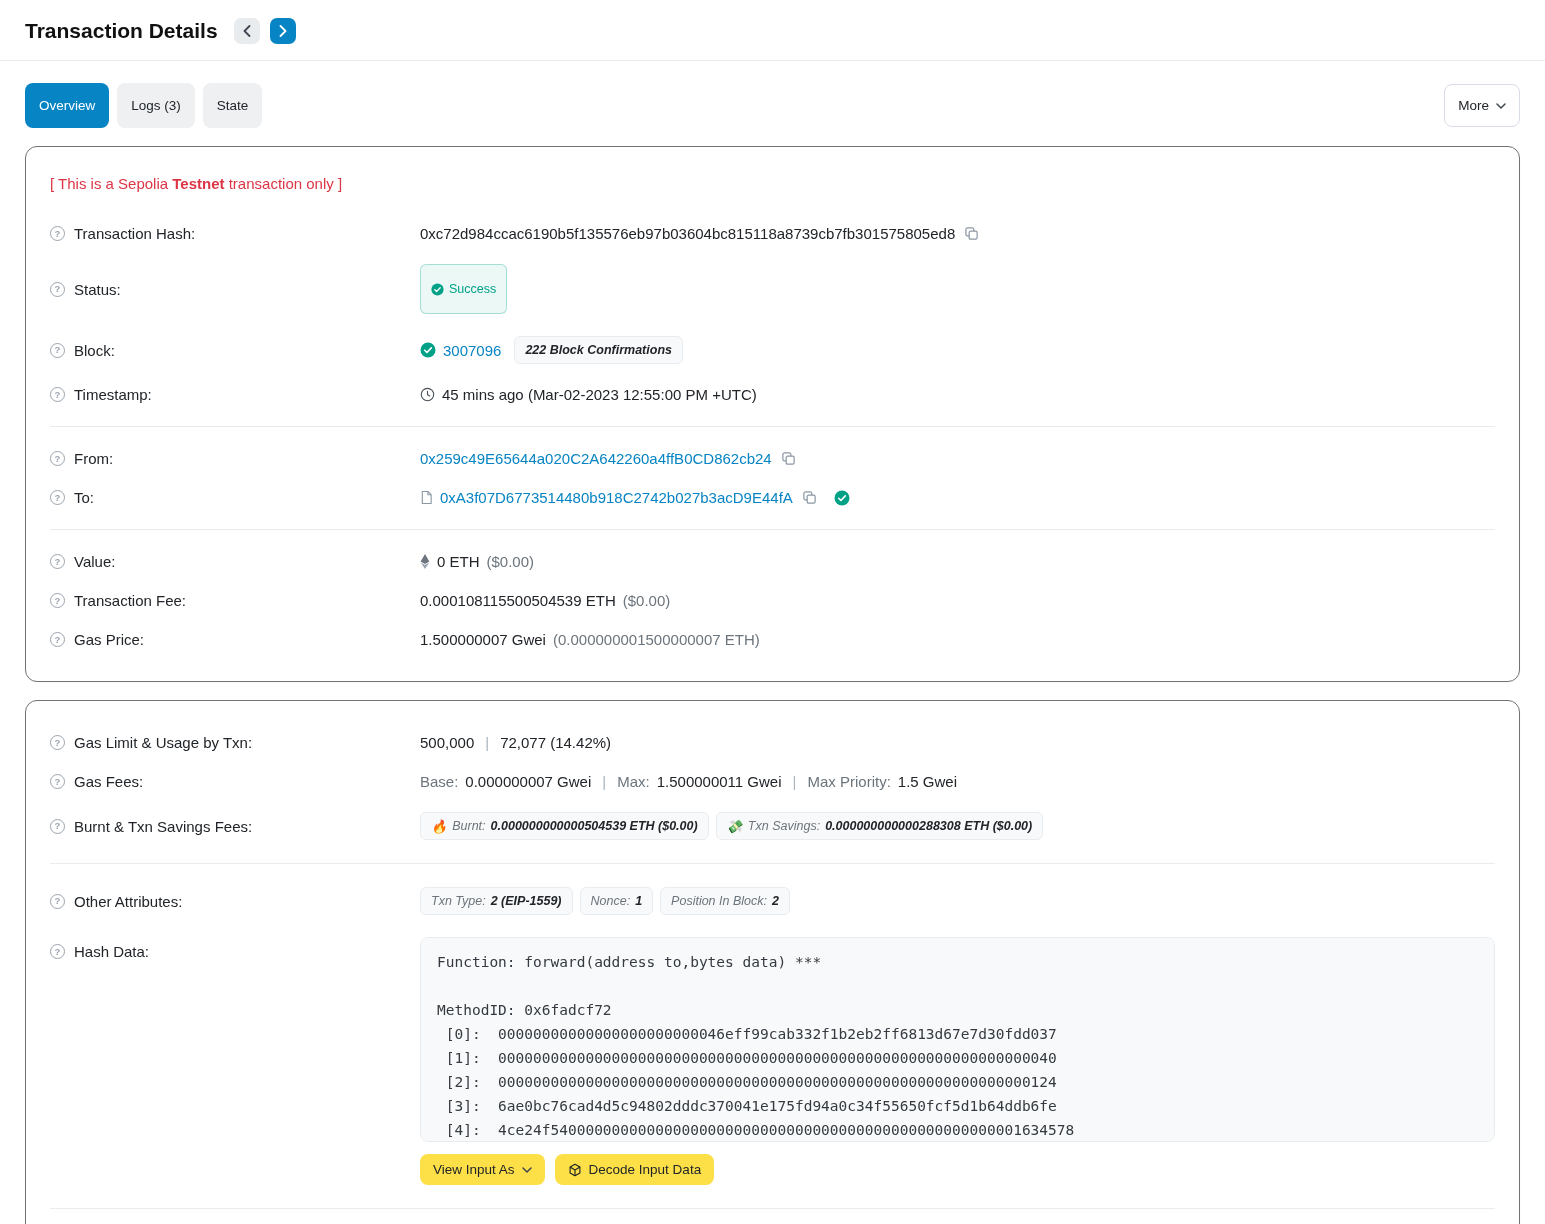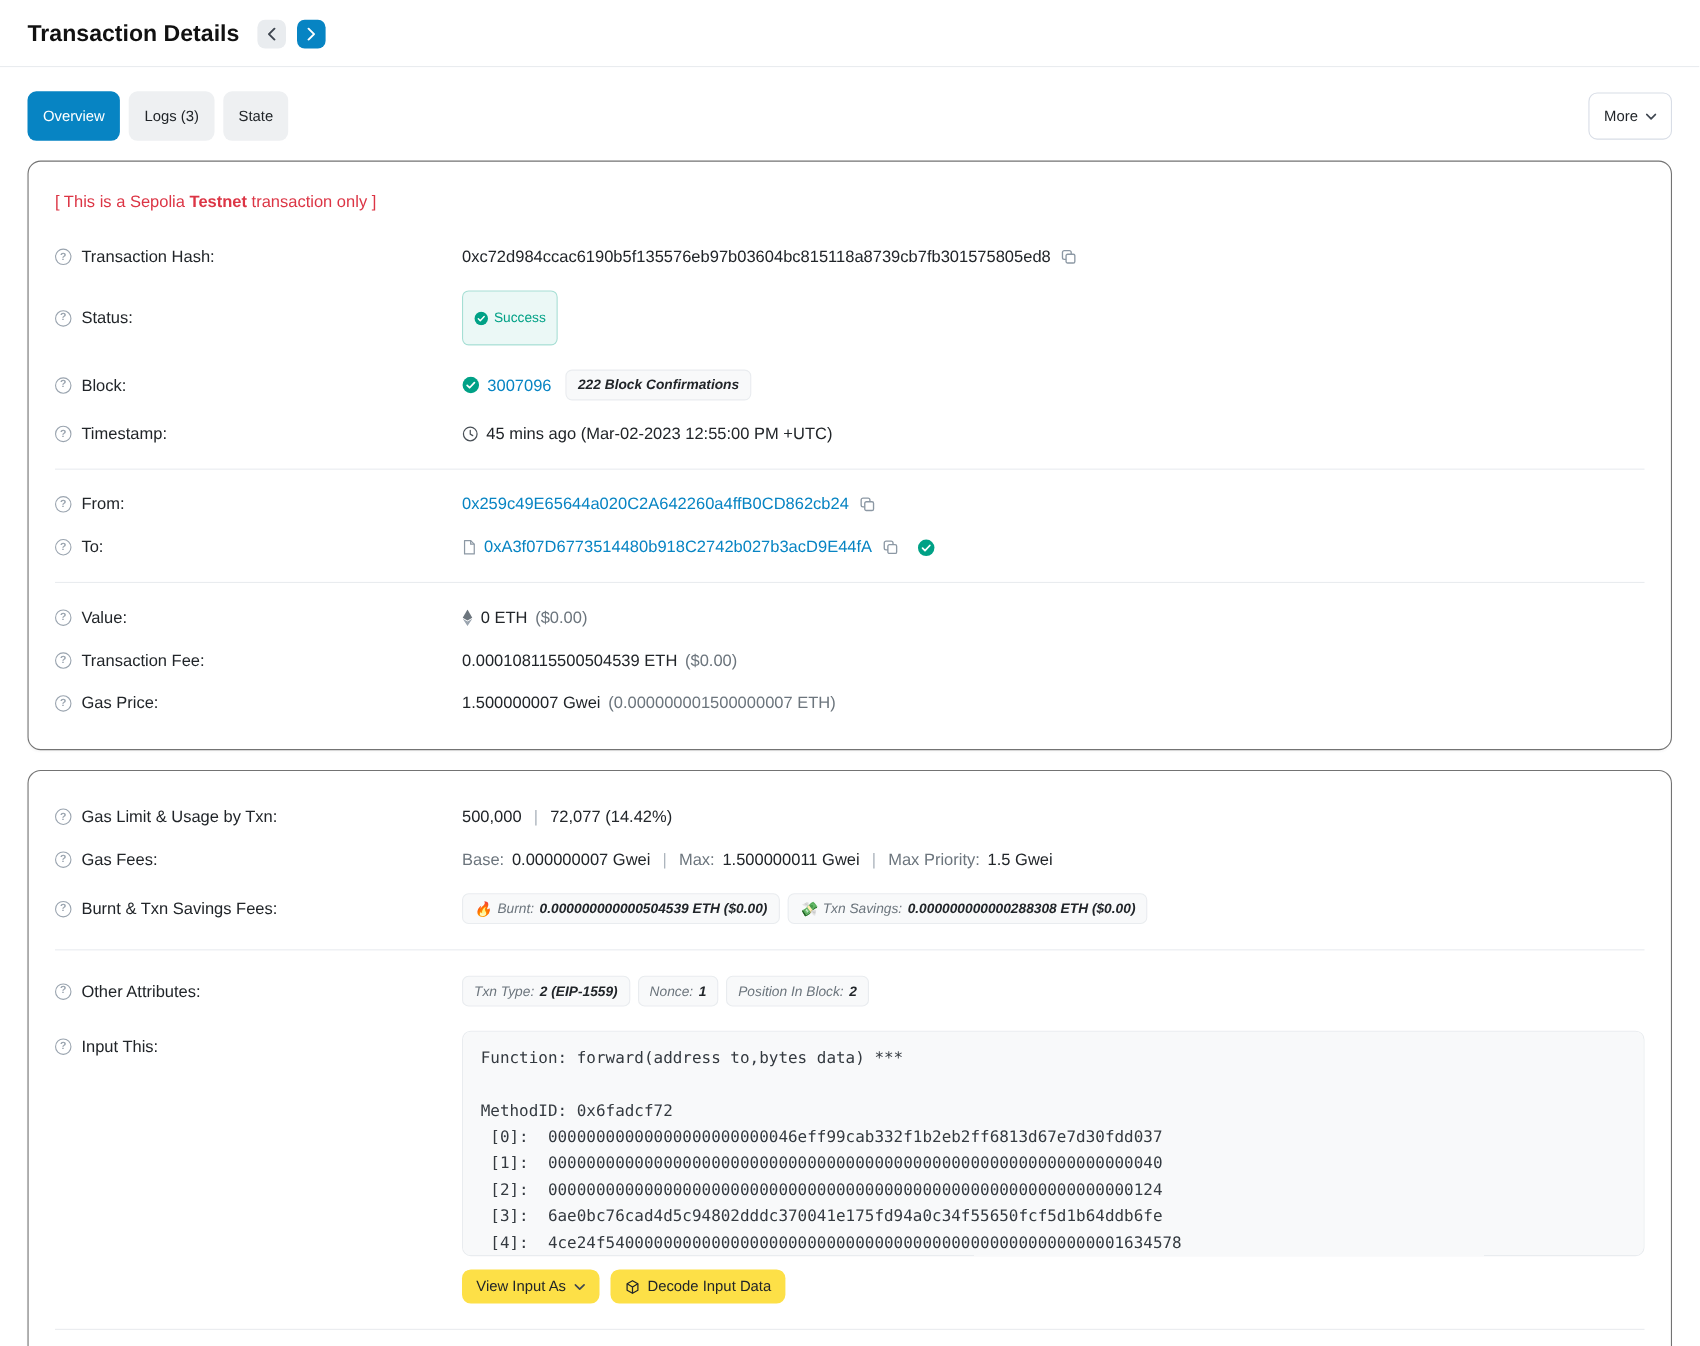--- a/index.html
+++ b/index.html
@@ -394,21 +394,21 @@
         <span class="badge-gray">
           <span class="k">Position In Block:</span>
           <span class="v">2</span>
         </span>
       </div>
     </div>
 
     <div class="row top-align">
       <div class="label">
         <span class="q-icon">?</span>
-        <span>Input This:</span>
+        <span>Hash Data:</span>
       </div>
       <div class="value input-col" style="display:block;">
         <pre class="code-box">Function: forward(address to,bytes data) ***
 
 MethodID: 0x6fadcf72
  [0]:  00000000000000000000000046eff99cab332f1b2eb2ff6813d67e7d30fdd037
  [1]:  0000000000000000000000000000000000000000000000000000000000000040
  [2]:  0000000000000000000000000000000000000000000000000000000000000124
  [3]:  6ae0bc76cad4d5c94802dddc370041e175fd94a0c34f55650fcf5d1b64ddb6fe
  [4]:  4ce24f540000000000000000000000000000000000000000000000000001634578</pre>

